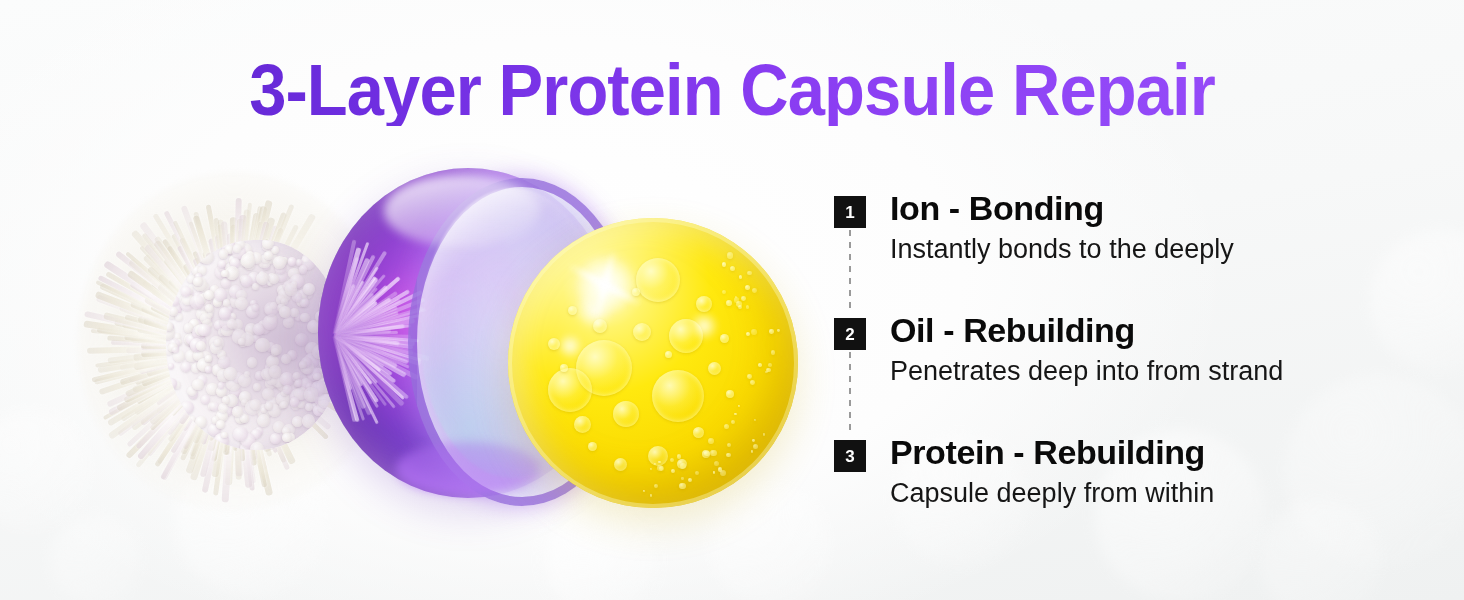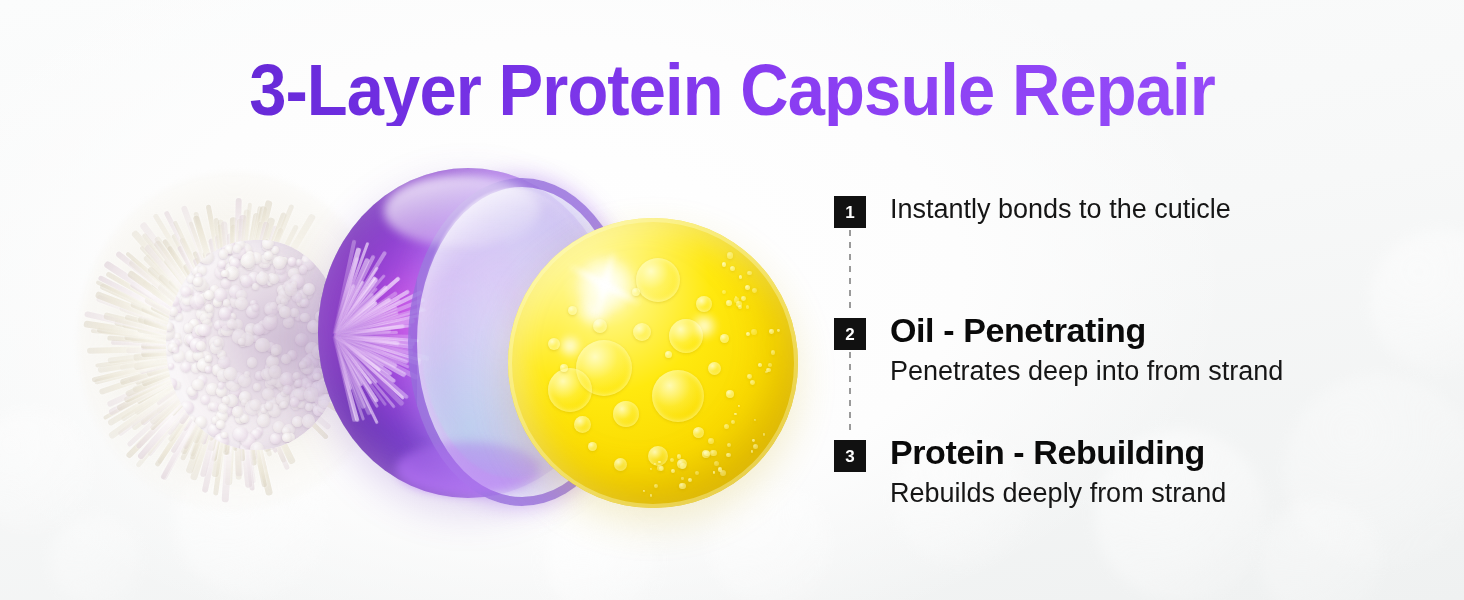--- a/index.html
+++ b/index.html
@@ -960,36 +960,37 @@
     </div>
 
   </div>
 
   <div class="features">
 
     <div class="feat">
       <div class="badge">1</div>
       <div class="connector"></div>
       <div class="ftext">
-        <div class="fsub">Instantly bonds to the cuticle</div>
+        <div class="fhead">Ion - Bonding</div>
+        <div class="fsub">Instantly bonds to the deeply</div>
       </div>
     </div>
 
     <div class="feat">
       <div class="badge">2</div>
       <div class="connector"></div>
       <div class="ftext">
-        <div class="fhead">Oil - Penetrating</div>
+        <div class="fhead">Oil - Rebuilding</div>
         <div class="fsub">Penetrates deep into from strand</div>
       </div>
     </div>
 
     <div class="feat">
       <div class="badge">3</div>
       <div class="ftext">
         <div class="fhead">Protein - Rebuilding</div>
-        <div class="fsub">Rebuilds deeply from strand</div>
+        <div class="fsub">Capsule deeply from within</div>
       </div>
     </div>
 
   </div>
 
 </div>
 
 </body></html>

